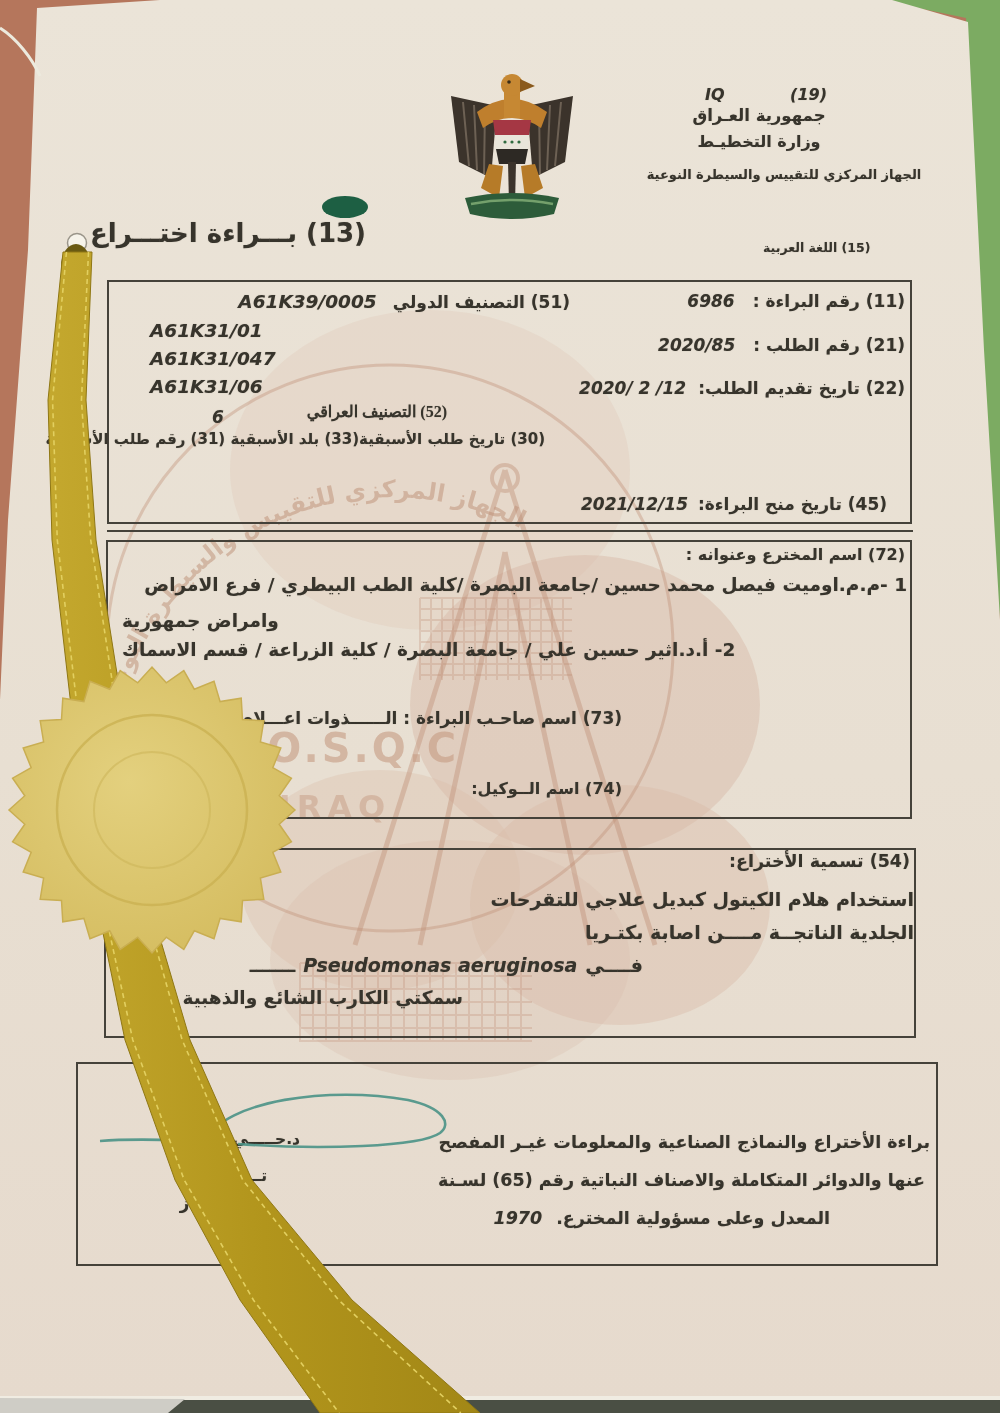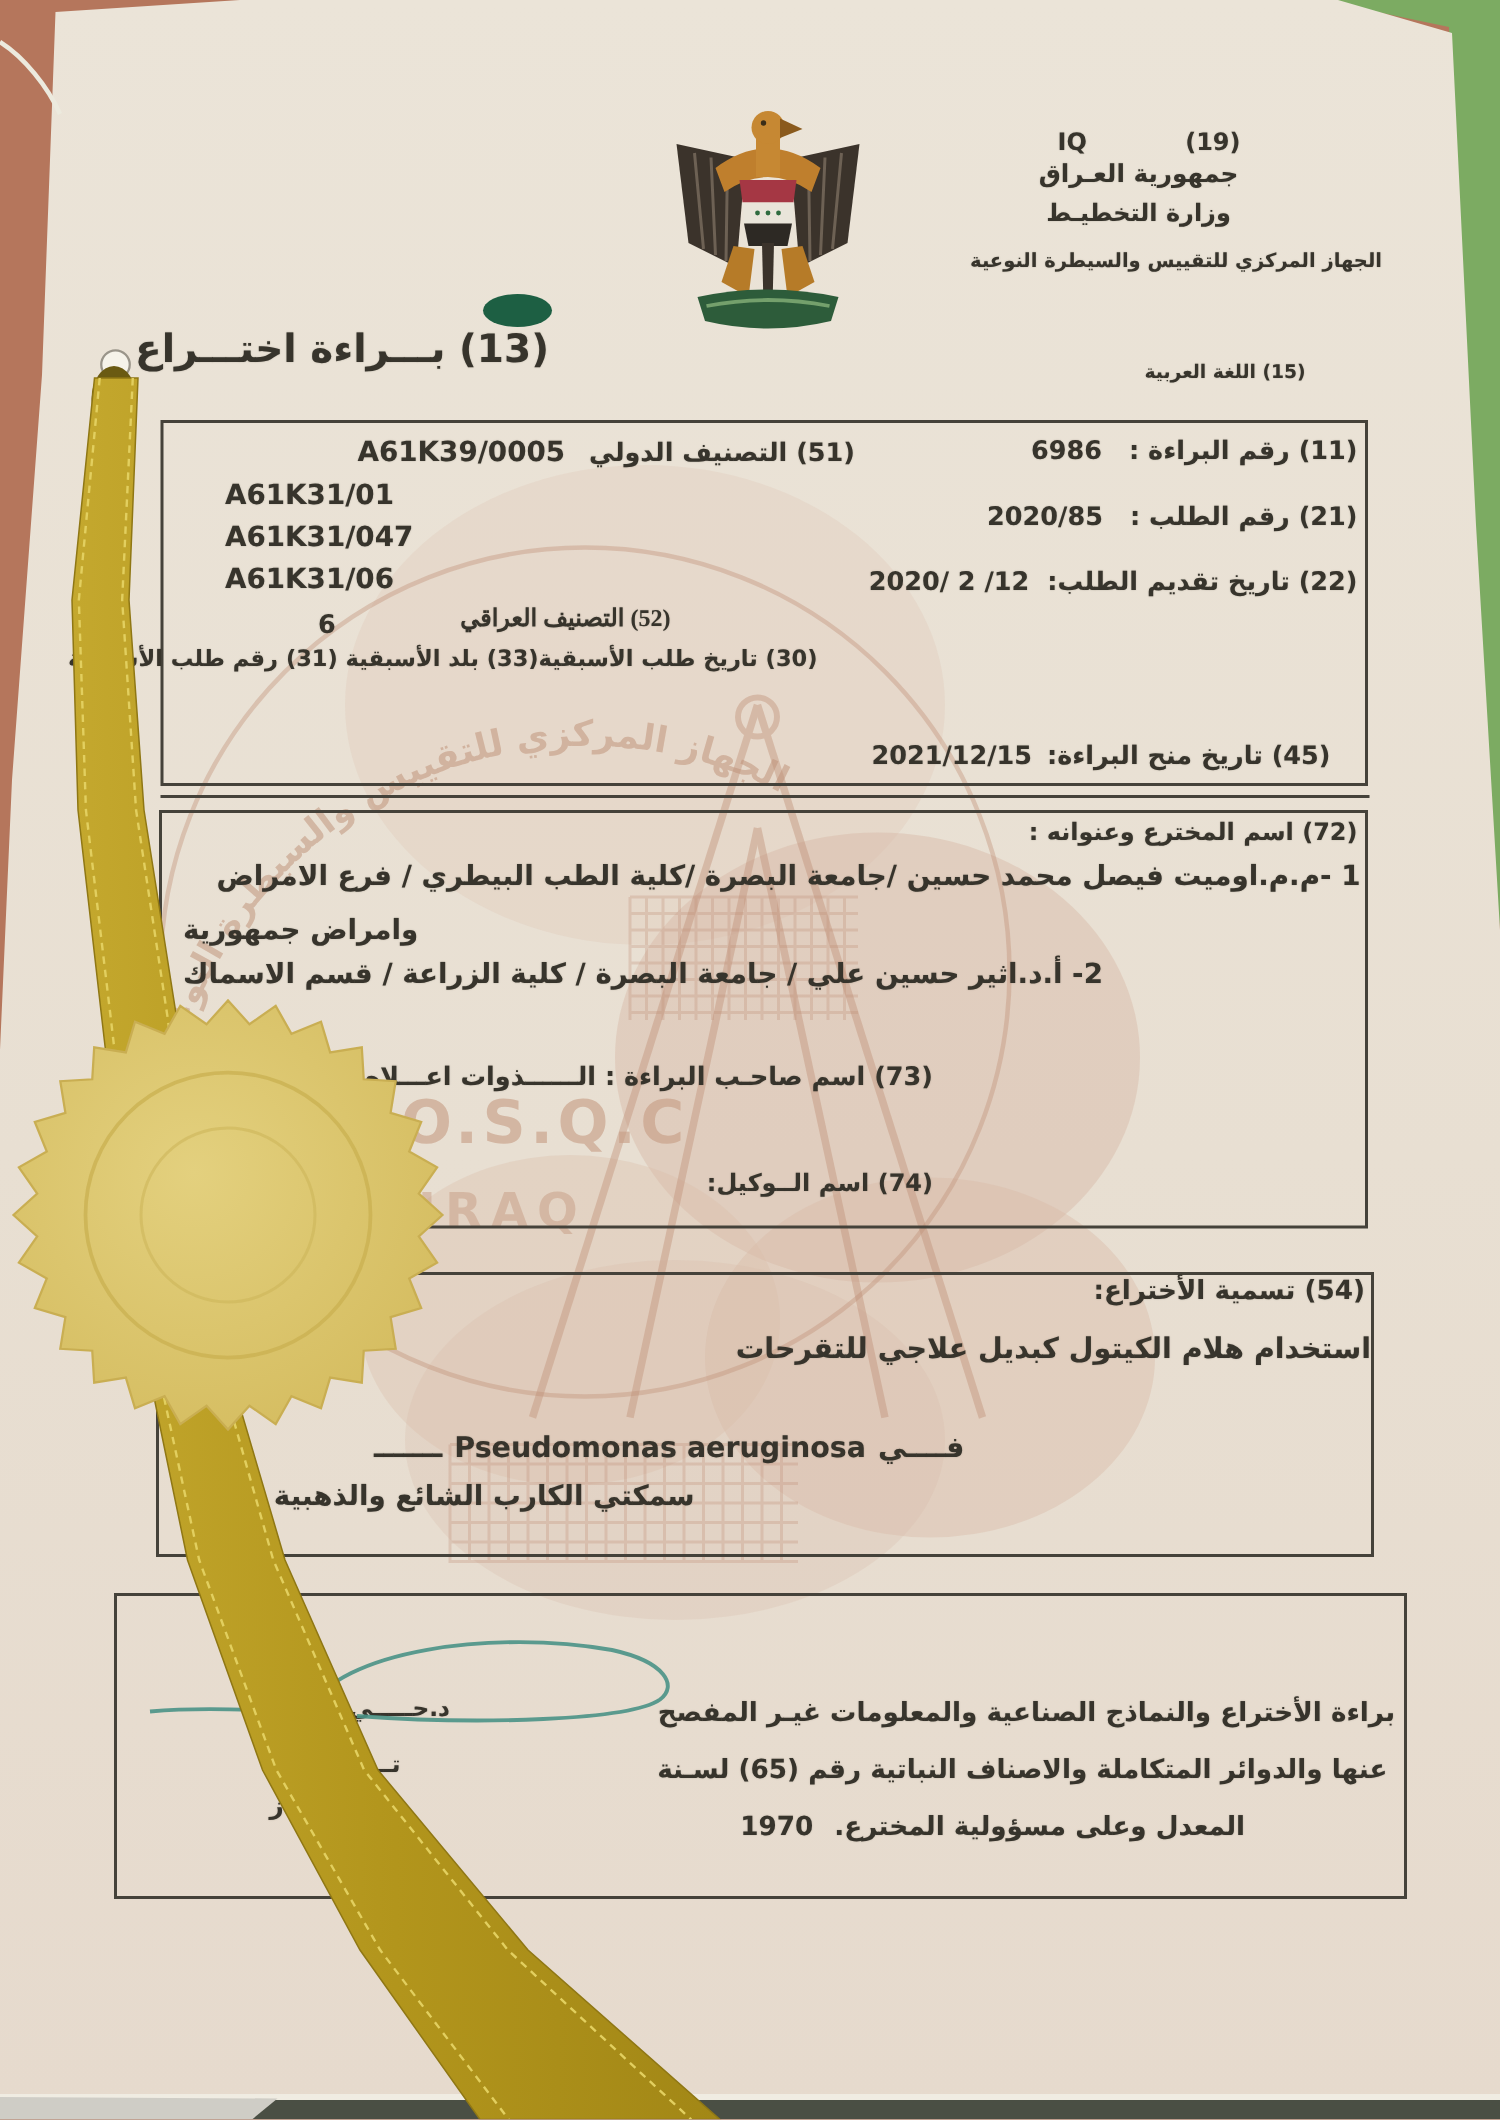--- a/index.html
+++ b/index.html
@@ -7,21 +7,21 @@
          background:#b5765c;font-family:"DejaVu Sans",sans-serif;}
   svg{display:block;}
   #bg,#emblem,#fg{position:absolute;}
   #bg{left:0;top:0;z-index:0;}
   #emblem{left:437px;top:60px;z-index:2;}
   #fg{left:0;top:0;z-index:5;pointer-events:none;}
   .box{position:absolute;border:2.5px solid #45423a;z-index:1;}
   .t{position:absolute;font-weight:bold;color:#37342c;white-space:nowrap;z-index:2;
      text-shadow:0 0 1px rgba(70,62,50,.35);}
   .rtl{direction:rtl;}
-  .ltr{direction:ltr;}
+  .ltr{direction:ltr;font-style:italic;}
   .row{display:flex;align-items:baseline;}
   .ctr{text-align:center;}
   .thin{position:absolute;height:2px;background:#45423a;z-index:1;}
 </style>
 </head>
 <body>
 
 <div id="stage">
 
   <svg id="bg" width="1000" height="1413" viewBox="0 0 1000 1413">
@@ -157,20 +157,21 @@
 
   <div class="t rtl" style="right:95px;top:545px;font-size:16px;">(72) اسم المخترع وعنوانه :</div>
   <div class="t rtl" style="right:93px;top:574px;font-size:18.5px;">1 -م.م.اوميت فيصل محمد حسين /جامعة البصرة /كلية الطب البيطري / فرع الامراض</div>
   <div class="t rtl" style="left:122px;top:610px;font-size:18.5px;">وامراض جمهورية</div>
   <div class="t rtl" style="left:122px;top:639px;font-size:18.5px;">2- أ.د.اثير حسين علي    /  جامعة البصرة / كلية الزراعة / قسم الاسماك</div>
   <div class="t rtl" style="right:378px;top:708px;font-size:17px;">(73) اسم صاحـب البراءة : الــــــذوات اعـــلاه</div>
   <div class="t rtl" style="right:378px;top:779px;font-size:16px;">(74) اسم الــوكيل:</div>
 
   <div class="t rtl" style="right:90px;top:851px;font-size:17.5px;">(54) تسمية الأختراع:</div>
   <div class="t rtl" style="right:86px;top:888px;font-size:19px;">استخدام هلام الكيتول كبديل  علاجي للتقرحات</div>
+  <div class="t rtl" style="right:86px;top:921px;font-size:19px;">الجلدية  الناتجــة  مــــن  اصابة بكتـريا</div>
   <div class="t rtl row" style="right:357px;top:954px;font-size:19px;column-gap:8px;">
     <span>فــــي</span>
     <span class="ltr">Pseudomonas  aeruginosa</span>
     <span>ـــــــ</span>
   </div>
   <div class="t rtl" style="right:537px;top:987px;font-size:18.5px;">سمكتي الكارب الشائع والذهبية .</div>
 
   <div class="t rtl" style="right:70px;top:1132px;font-size:17.5px;">براءة الأختراع والنماذج الصناعية والمعلومات غيـر المفصح</div>
   <div class="t rtl" style="right:75px;top:1170px;font-size:17.5px;">عنها والدوائر المتكاملة والاصناف النباتية  رقم (65) لسـنة</div>
   <div class="t rtl row" style="right:170px;top:1208px;font-size:17.5px;column-gap:14px;">

